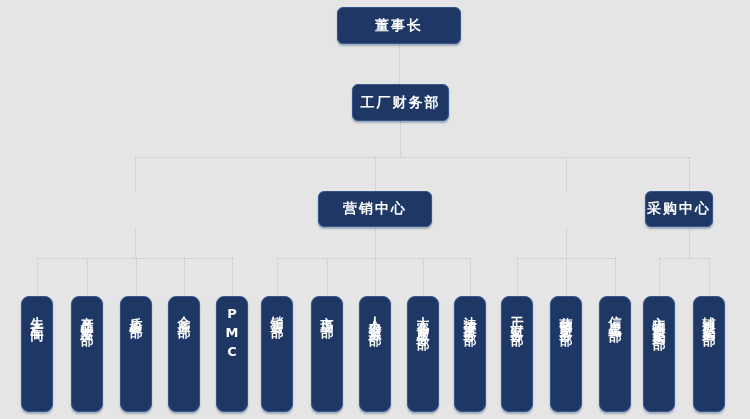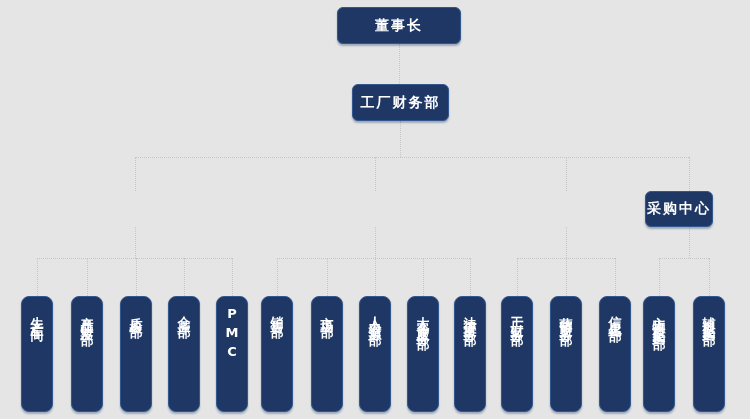--- a/index.html
+++ b/index.html
@@ -138,20 +138,23 @@
   <div class="vline" id="l-d4-1"></div>
 
   <div class="node hnode" id="n-root">
     <span>董事长</span>
   </div>
 
   <div class="node hnode" id="n-mgmt">
     <span>工厂财务部</span>
   </div>
 
+  <div class="node hnode" id="n-c2">
+    <span>营销中心</span>
+  </div>
   <div class="node hnode" id="n-c4">
     <span>采购中心</span>
   </div>
 
   <div class="node dept" id="d-g1-0">
     <span>生产车间</span>
   </div>
   <div class="node dept" id="d-g1-1">
     <span>产品研发部</span>
   </div>

